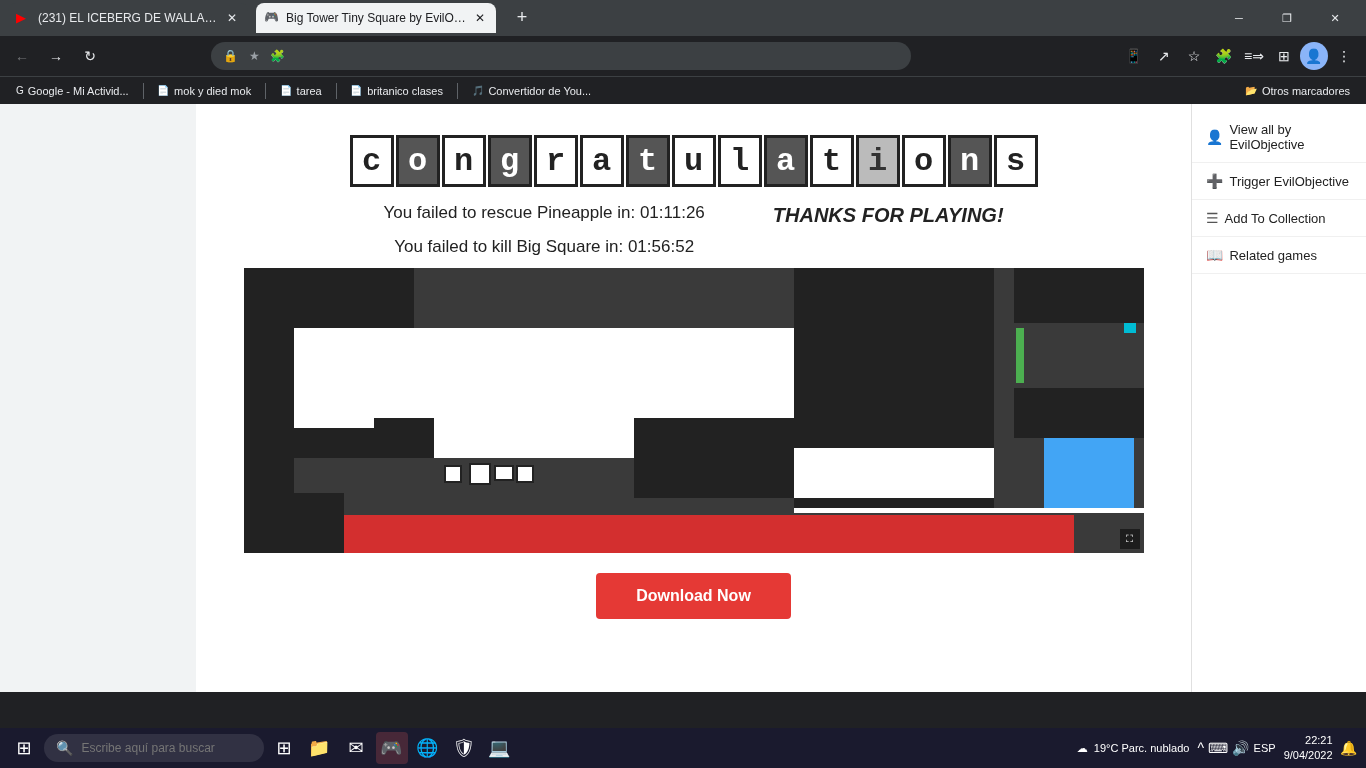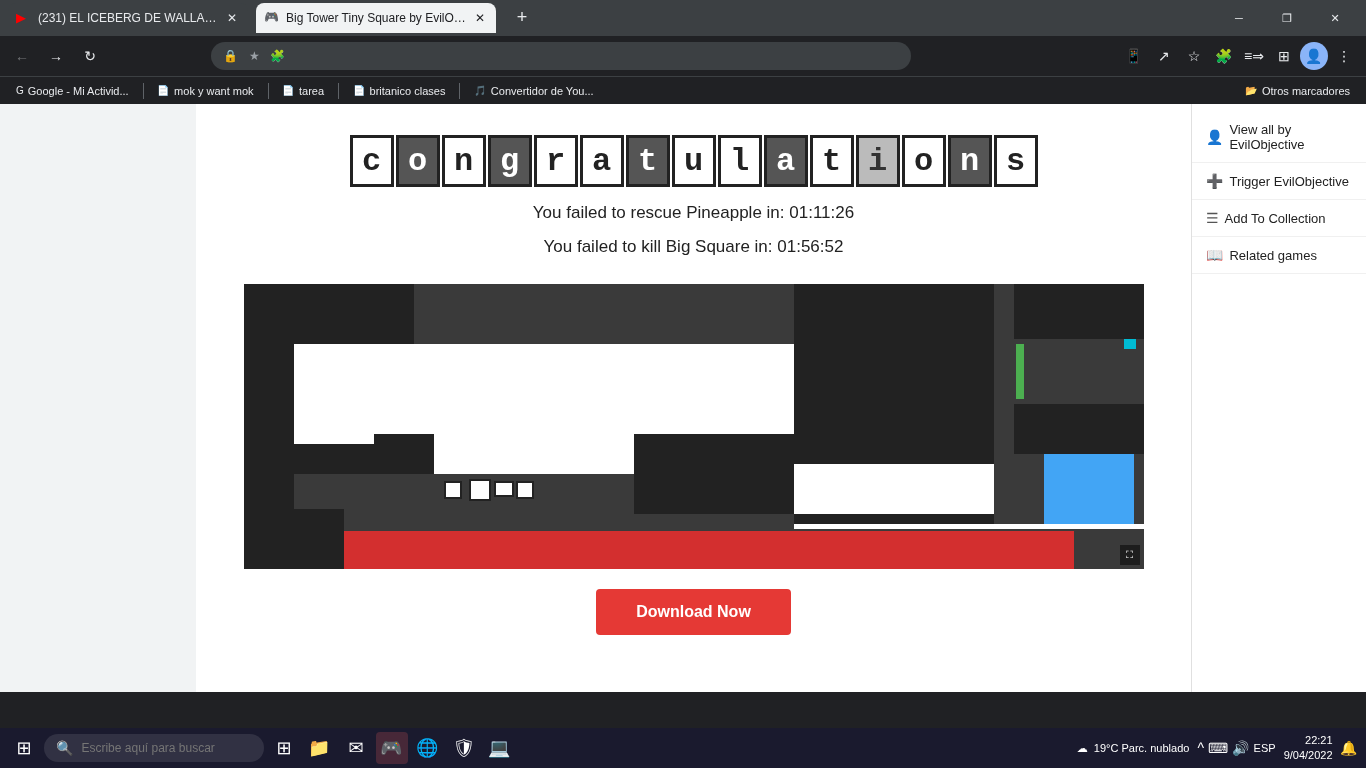--- a/index.html
+++ b/index.html
@@ -446,21 +446,21 @@
   </div>
 
   <div class="bookmarks-bar">
     <div class="bookmark">
       <span class="bookmark-icon">G</span>
       <span>Google - Mi Activid...</span>
     </div>
     <div class="bookmark-sep"></div>
     <div class="bookmark">
       <span class="bookmark-icon">📄</span>
-      <span>mok y want mok</span>
+      <span>mok y died mok</span>
     </div>
     <div class="bookmark-sep"></div>
     <div class="bookmark">
       <span class="bookmark-icon">📄</span>
       <span>tarea</span>
     </div>
     <div class="bookmark-sep"></div>
     <div class="bookmark">
       <span class="bookmark-icon">📄</span>
       <span>britanico clases</span>
@@ -494,24 +494,27 @@
       <div class="pixel-letter border">u</div>
       <div class="pixel-letter border">l</div>
       <div class="pixel-letter filled">a</div>
       <div class="pixel-letter border">t</div>
       <div class="pixel-letter gray">i</div>
       <div class="pixel-letter border">o</div>
       <div class="pixel-letter filled">n</div>
       <div class="pixel-letter border">s</div>
     </div>
 
-    <div style="display:flex;align-items:flex-start;gap:68px;margin-bottom:20px;justify-content:flex-end;">
+    <div style="display:flex;align-items:flex-start;gap:68px;margin-bottom:4px;justify-content:flex-end;">
       <div>
         <div class="game-stats">You failed to rescue Pineapple in: 01:11:26</div>
         <div class="game-stats">You failed to kill Big Square in: 01:56:52</div>
+      </div>
+      <div style="display:flex;align-items:center;padding-top:8px;">
+        <span class="thanks-text">THANKS FOR PLAYING!</span>
       </div>
     </div>
 
 
     <div class="game-canvas">
 
       <div class="game-bg"></div>
 
       <div class="dark-block" style="left:0;top:0;width:50px;height:100%;"></div>
       <div class="dark-block" style="left:50px;top:0;width:120px;height:60px;"></div>

